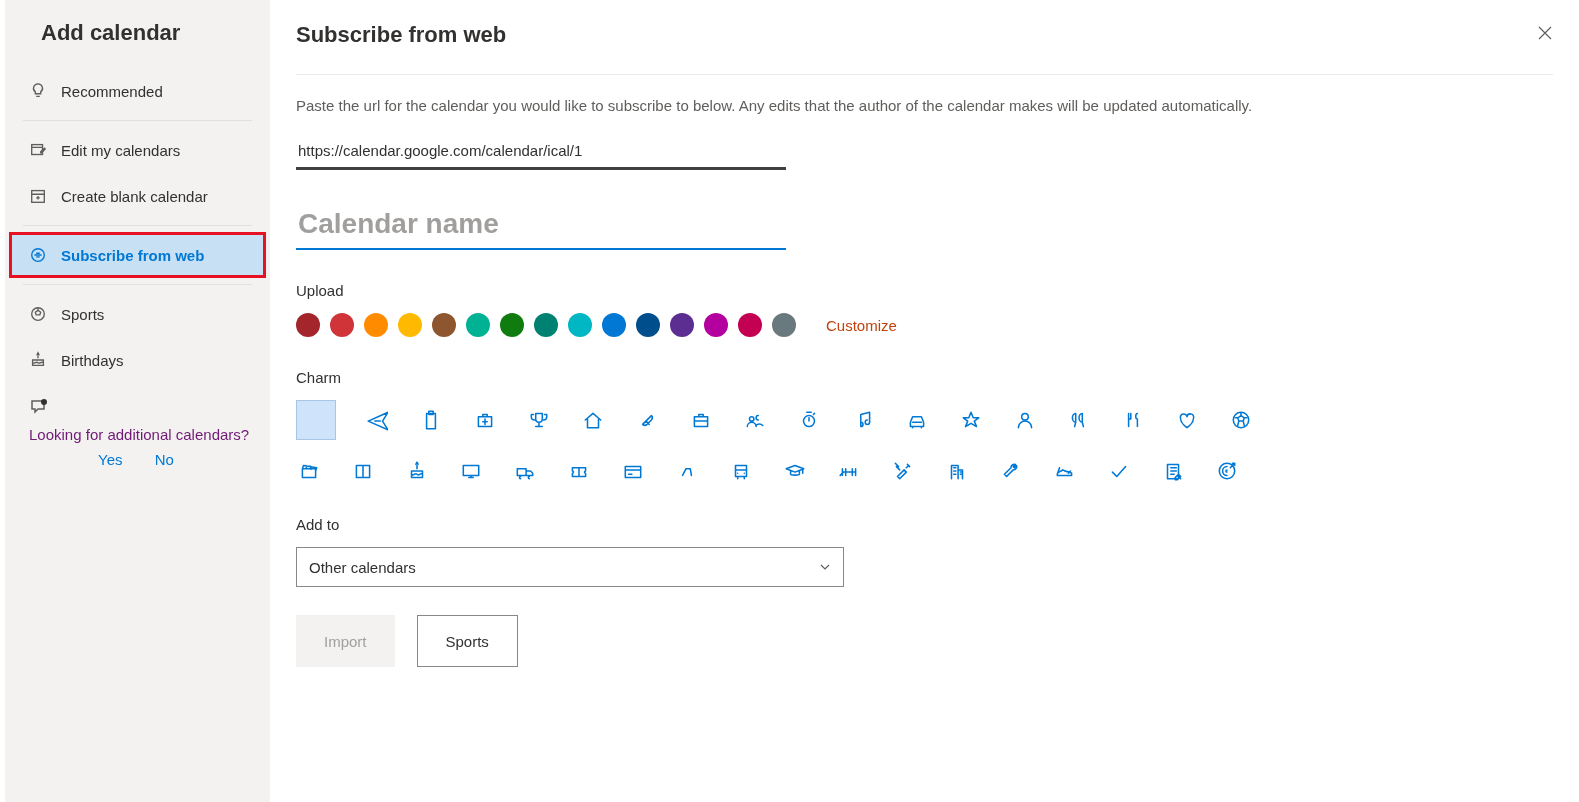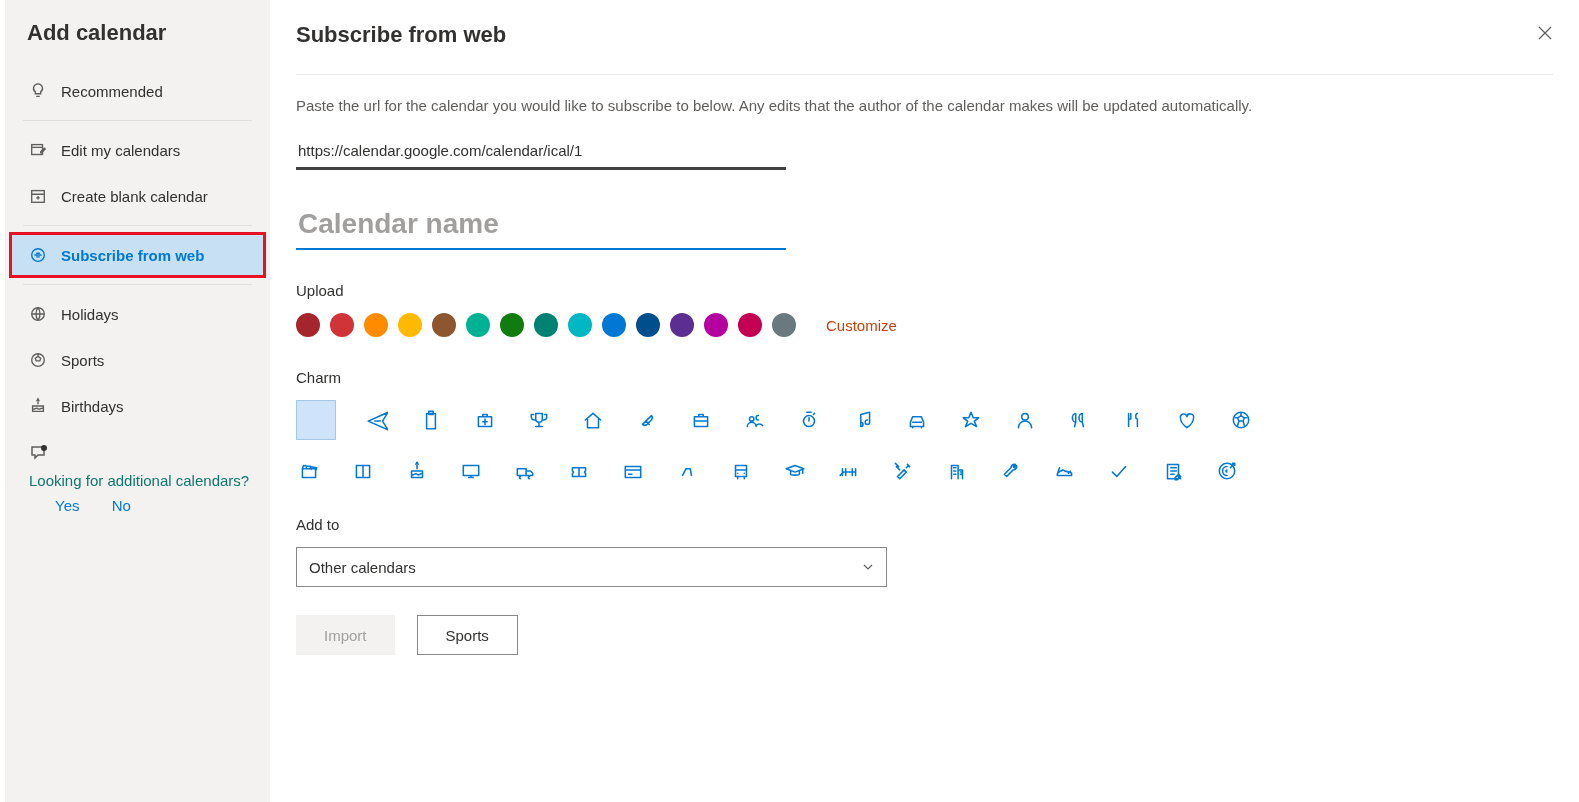--- a/index.html
+++ b/index.html
@@ -1,53 +1,53 @@
 <!DOCTYPE html>
 <html><head>
 <meta charset="utf-8">
 <style>
   * { box-sizing: border-box; }
   html,body { margin:0; padding:0; font-family: "Segoe UI", Arial, sans-serif; background:#fff; color:#323130; }
   .app { display:flex; width:1579px; height:802px; }
   .left-border { width:5px; background:#fff; }
   .sidebar { width:265px; background:#f3f2f1; position:relative; padding-top:20px; }
-  .sidebar-title { font-size:22px; font-weight:600; padding:0 20px 22px 22px; color:#323130; }
+  .sidebar-title { font-size:22px; font-weight:600; padding:0 20px 22px 36px; color:#323130; }
   .side-item { display:flex; align-items:center; gap:14px; height:46px; padding:0 20px 0 24px; font-size:15px; color:#323130; cursor:pointer; }
   .side-item svg { width:18px; height:18px; flex:none; }
   .divider { border-top:1px solid #e1dfdd; margin:6px 18px; }
   .side-selected-wrap { position:relative; margin:2px 4px; }
   .side-selected-highlight { position:absolute; inset:0; background:#c7e0f4; }
   .side-selected-border { position:absolute; inset:0; border:3px solid #e81123; pointer-events:none; }
   .side-selected { position:relative; display:flex; align-items:center; gap:14px; height:46px; padding:0 20px 0 20px; color:#0078d4; font-size:15px; font-weight:600; }
   .side-selected svg { width:18px; height:18px; }
   .speech-wrap { padding:14px 20px 0 24px; }
   .speech-wrap svg { width:20px; height:20px; }
-  .looking { padding:4px 20px 0 24px; font-size:15px; color:#0f766e; line-height:1.35; }
-  .yn { padding:6px 20px 0 50px; font-size:15px; }
+  .looking { padding:4px 20px 0 24px; font-size:15px; color:#701a75; line-height:1.35; }
+  .yn { padding:6px 20px 0 50px; font-size:15px;margin-left:43px; }
   .yn span { color:#0078d4; cursor:pointer; margin-right:28px; }
   .main { flex:1; padding:22px 26px 0 26px; position:relative; }
   .main-header { display:flex; align-items:center; justify-content:space-between; padding-bottom:26px; border-bottom:1px solid #edebe9; }
   .main-title { font-size:22px; font-weight:600; color:#323130; }
   .close-btn { cursor:pointer; color:#605e5c; }
   .close-btn svg { width:16px; height:16px; }
   .desc { padding:22px 0 20px 0; font-size:15px; color:#605e5c; max-width:1120px; }
   .url-input { width:490px; border:none; border-bottom:3px solid #404040; font-size:15px; padding:8px 2px; color:#323130; background:transparent; outline:none; }
   .name-input { margin-top:34px; width:490px; border:none; border-bottom:2px solid #0078d4; font-size:28px; font-weight:600; padding:4px 2px 8px 2px; color:#323130; background:transparent; outline:none; }
   .name-input::placeholder { color:#a19f9d; font-weight:600; }
   .section-label { font-size:15px; color:#323130; margin-top:32px; margin-bottom:14px; font-weight:400; }
   .colors { display:flex; align-items:center; gap:10px; }
   .swatch { width:24px; height:24px; border-radius:50%; cursor:pointer; }
   .customize { margin-left:20px; color:#c2410c; font-size:15px; cursor:pointer; }
   .charm { width:26px; height:26px; display:flex; align-items:center; justify-content:center; cursor:pointer; color:#0078d4; }
   .charm svg { width:22px; height:22px; stroke:#0078d4; fill:none; stroke-width:1.5; }
   .charm-none { width:40px; height:40px; border:1px solid #a7c7e7; background:#cfe4fa; cursor:pointer; }
   .charm-row { display:flex; align-items:center; gap:28px; margin-bottom:18px; }
-  .addto-select { width:591px; height:40px; border:1px solid #8a8886; padding:0 12px; font-size:15px; color:#323130; background:#fff; display:flex; align-items:center; justify-content:space-between; cursor:pointer; }
+  .addto-select { width:548px; height:40px; border:1px solid #8a8886; padding:0 12px; font-size:15px; color:#323130; background:#fff; display:flex; align-items:center; justify-content:space-between; cursor:pointer; }
   .buttons { display:flex; gap:22px; margin-top:28px; }
-  .btn { height:40px; padding:0 28px; font-size:15px; border:1px solid #8a8886; background:#fff; cursor:pointer; display:flex; align-items:center; }
+  .btn { height:52px; padding:0 28px; font-size:15px; border:1px solid #8a8886; background:#fff; cursor:pointer; display:flex; align-items:center; }
   .btn.primary-disabled { border:none; background:#f3f2f1; color:#a19f9d; cursor:default; }
   .icon-stroke { fill:none; stroke:#605e5c; stroke-width:1.5; }
 </style>
 </head>
 <body>
 
 <div class="app">
   <div class="left-border"></div>
 
   <div class="sidebar">
@@ -88,27 +88,20 @@
             <path d="M6 10h8M8 8h4M8 12h4" stroke="#0078d4" stroke-width="1.5"></path>
           </svg>
         <span>Subscribe from web</span>
       </div>
       <div class="side-selected-border"></div>
     </div>
 
 
     <div class="divider"></div>
 
-    <div class="side-item">
-      <svg viewBox="0 0 20 20">
-          <circle class="icon-stroke" cx="10" cy="10" r="7"></circle>
-          <path class="icon-stroke" d="M3 10h14M10 3c3 4 3 10 0 14M10 3c-3 4-3 10 0 14"></path>
-        </svg>
-      <span>Holidays</span>
-    </div>
 
     <div class="side-item">
       <svg viewBox="0 0 20 20">
           <circle class="icon-stroke" cx="10" cy="10" r="7"></circle>
           <path class="icon-stroke" d="M10 3v3l3 2-1 3H8l-1-3 3-2"></path>
         </svg>
       <span>Sports</span>
     </div>
 
     <div class="side-item">

